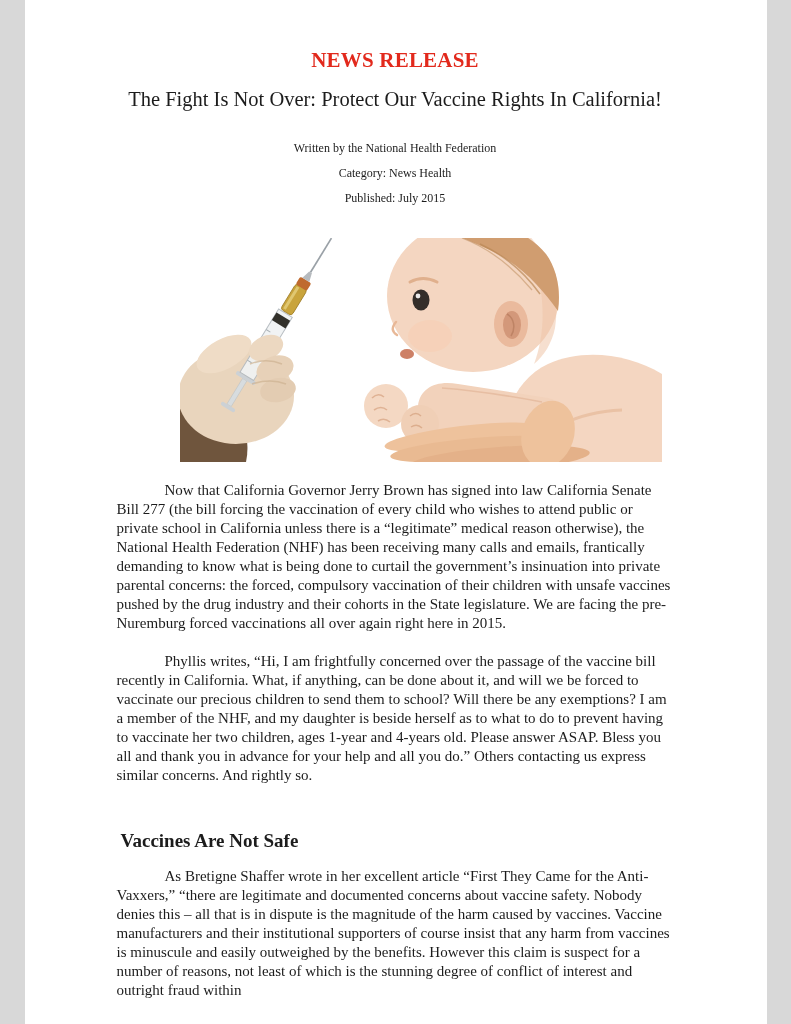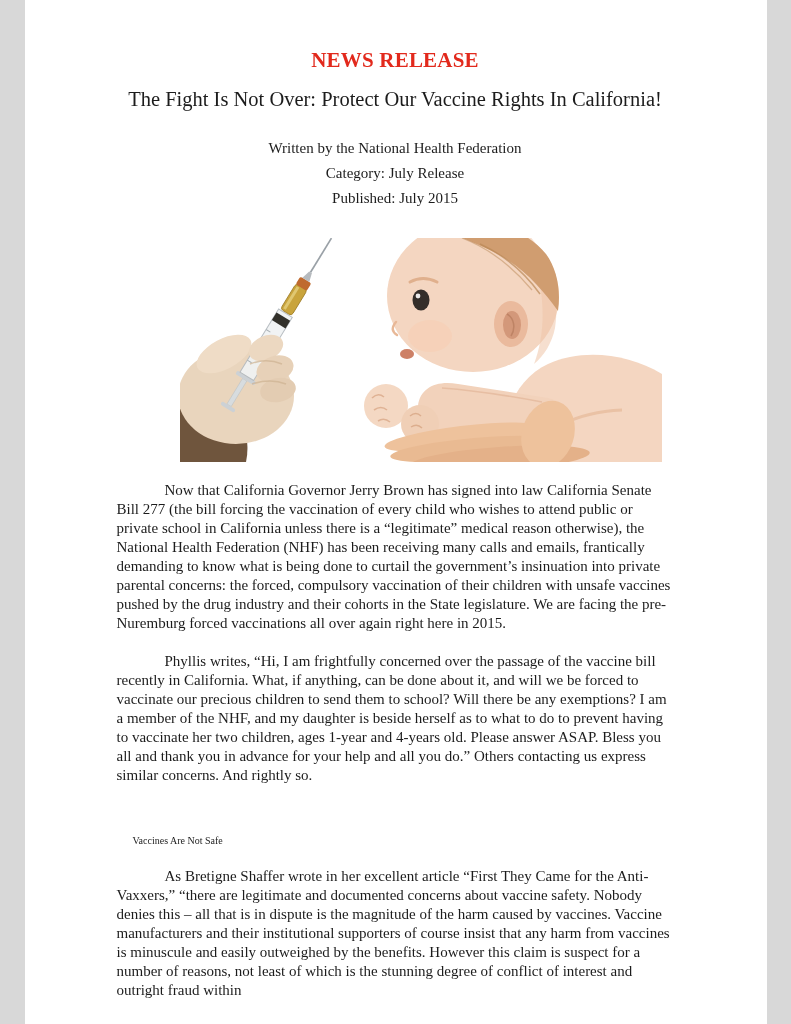--- a/index.html
+++ b/index.html
@@ -27,53 +27,53 @@
   .headline {
     margin-top: 14px;
     text-align: center;
     font-size: 20.5px;
     font-weight: normal;
     line-height: 1.2;
   }
   .meta {
     margin-top: 24px;
     text-align: center;
-    font-size: 15px;
+    font-size: 12px;
     line-height: 25px;
   }
   .photo-wrap {
     margin: 27px 0 0 63px;
     width: 482px;
     height: 224px;
   }
   .photo-wrap svg { display: block; }
   .body-copy { font-size: 15px; line-height: 19px; text-align: left; }
   .body-copy p {
     margin: 19px 0;
     text-indent: 48px;
   }
   .body-copy p.first { }
   .section-heading {
-    margin: 46px 0 17px 16px;
-    font-size: 10px;
-    font-weight: normal;
+    margin: 46px 0 17px 4px;
+    font-size: 19px;
+    font-weight: bold;
     line-height: 19px;
   }
 </style>
 </head>
 <body>
 
 <div class="page">
   <div class="content">
     <div class="kicker" style="color: rgb(226, 41, 28);">NEWS RELEASE</div>
     <h1 class="headline" style="margin-bottom:0;">The Fight Is Not Over: Protect Our Vaccine Rights In California!</h1>
 
     <div class="meta">
       <div>Written by the National Health Federation</div>
-      <div>Category: July Release</div>
+      <div>Category: News Health</div>
       <div>Published: July 2015</div>
     </div>
 
     <div class="photo-wrap">
       <svg viewBox="0 0 482 224" width="482" height="224" role="img">
         <defs>
           <clipPath id="imgclip">
               <rect x="0" y="0" width="482" height="224"></rect>
             </clipPath>
         </defs>

